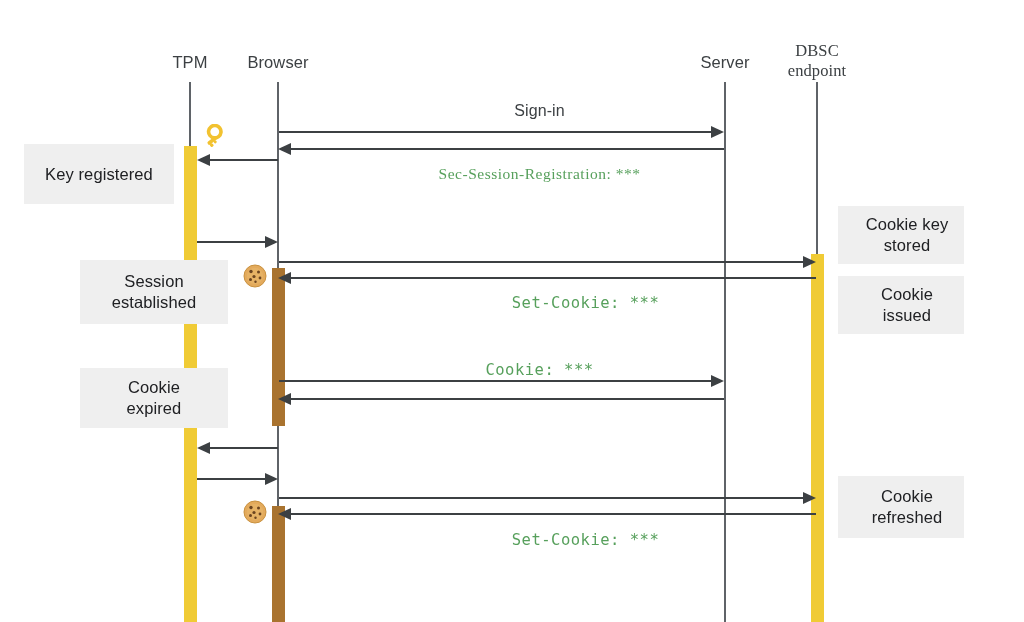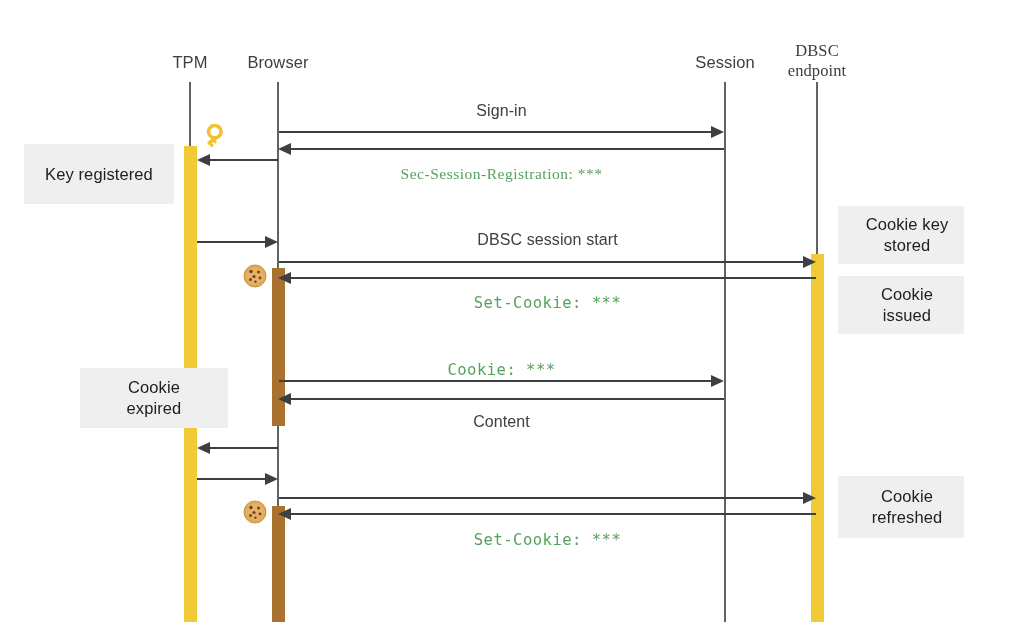--- a/index.html
+++ b/index.html
@@ -64,20 +64,21 @@
   .arrow-right { border-left: 13px solid #3c4043; }
   .arrow-left  { border-right: 13px solid #3c4043; }
   .msg-label {
     position: absolute;
     text-align: center;
     font-size: 16px;
     color: #3c4043;
     line-height: 20px;
     letter-spacing: 0.1px;
     white-space: nowrap;
+    padding-left: 38px;
   }
   .msg-label.mono {
     font-family: "DejaVu Sans Mono", "Liberation Mono", monospace;
     color: #57a05c;
     font-size: 15.5px;
     letter-spacing: 0.5px;
   }
   .icon-emoji {
     position: absolute;
     font-size: 22px;
@@ -86,21 +87,21 @@
   }
   .key-icon svg, .cookie-icon svg { display: block; }
 </style>
 </head>
 <body>
 
 <div id="diagram">
 
   <div class="participant-label" style="left:150px; top:16px; width:80px;">TPM</div>
   <div class="participant-label" style="left:228px; top:16px; width:100px;">Browser</div>
-  <div class="participant-label" style="left:675px; top:16px; width:100px;">Session</div>
+  <div class="participant-label" style="left:675px; top:16px; width:100px;">Server</div>
   <div class="participant-label" style="left:757px; top:5px; width:120px;font-family:Liberation Serif, serif;">DBSC
 endpoint</div>
 
   <div class="lifeline" style="left:189px; top:46px; height:544px;"></div>
   <div class="lifeline" style="left:277px; top:46px; height:544px;"></div>
   <div class="lifeline" style="left:724px; top:46px; height:544px;"></div>
   <div class="lifeline" style="left:816px; top:46px; height:544px;"></div>
 
   <div class="activation act-yellow" style="left:184px; top:110px; width:13px; height:478px;"></div>
   <div class="activation act-brown" style="left:272px; top:232px; width:13px; height:158px;"></div>
@@ -125,21 +126,20 @@
       </g>
     </svg>
   </div>
 
   <div class="msg-line" style="left:210px; top:123px; width:68px;"></div>
   <div class="arrowhead arrow-left" style="left:197px; top:117.5px;"></div>
 
   <div class="msg-line" style="left:197px; top:205px; width:68px;"></div>
   <div class="arrowhead arrow-right" style="left:265px; top:199.5px;"></div>
 
-  <div class="msg-label" style="left:278px; top:194px; width:539px;">DBSC session start</div>
   <div class="msg-line" style="left:279px; top:225px; width:525px;"></div>
   <div class="arrowhead arrow-right" style="left:803px; top:219.5px;"></div>
 
   <div class="msg-line" style="left:291px; top:241px; width:525px;"></div>
   <div class="arrowhead arrow-left" style="left:278px; top:235.5px;"></div>
   <div class="msg-label mono" style="left:278px; top:257px; width:539px;">Set-Cookie: ***</div>
 
   <div class="icon-emoji cookie-icon" style="left:243px; top:228px;">
     <svg width="24" height="24" viewBox="0 0 24 24" aria-hidden="true">
       <circle cx="12" cy="12" r="11" fill="#e3aa5c" stroke="#c9913f" stroke-width="1"></circle>
@@ -152,21 +152,20 @@
       <circle cx="12.5" cy="17.8" r="1.2" fill="#6b4420"></circle>
     </svg>
   </div>
 
   <div class="msg-label mono" style="left:278px; top:324px; width:447px;">Cookie: ***</div>
   <div class="msg-line" style="left:279px; top:344px; width:433px;"></div>
   <div class="arrowhead arrow-right" style="left:711px; top:338.5px;"></div>
 
   <div class="msg-line" style="left:291px; top:362px; width:433px;"></div>
   <div class="arrowhead arrow-left" style="left:278px; top:356.5px;"></div>
-  <div class="msg-label" style="left:278px; top:376px; width:447px;">Content</div>
 
   <div class="msg-line" style="left:210px; top:411px; width:68px;"></div>
   <div class="arrowhead arrow-left" style="left:197px; top:405.5px;"></div>
 
   <div class="msg-line" style="left:197px; top:442px; width:68px;"></div>
   <div class="arrowhead arrow-right" style="left:265px; top:436.5px;"></div>
 
 
   <div class="msg-line" style="left:279px; top:461px; width:525px;"></div>
   <div class="arrowhead arrow-right" style="left:803px; top:455.5px;"></div>
@@ -182,20 +181,22 @@
       <circle cx="8" cy="7.5" r="1.7" fill="#6b4420"></circle>
       <circle cx="15.5" cy="8" r="1.5" fill="#6b4420"></circle>
       <circle cx="11" cy="12.5" r="1.6" fill="#6b4420"></circle>
       <circle cx="17" cy="14" r="1.4" fill="#6b4420"></circle>
       <circle cx="7.5" cy="15.5" r="1.5" fill="#6b4420"></circle>
       <circle cx="12.5" cy="17.8" r="1.2" fill="#6b4420"></circle>
     </svg>
   </div>
 
   <div class="note-box" style="left:24px; top:108px; width:150px; height:60px;text-align:center;">Key registered</div>
+  <div class="note-box" style="left:80px; top:224px; width:148px; height:64px;">Session
+established</div>
   <div class="note-box" style="left:80px; top:332px; width:148px; height:60px;">Cookie
 expired</div>
   <div class="note-box" style="left:838px; top:170px; width:138px; height:58px;">Cookie key
 stored</div>
   <div class="note-box" style="left:838px; top:240px; width:138px; height:58px;">Cookie
 issued</div>
   <div class="note-box" style="left:838px; top:440px; width:138px; height:62px;">Cookie
 refreshed</div>
 
 </div>

